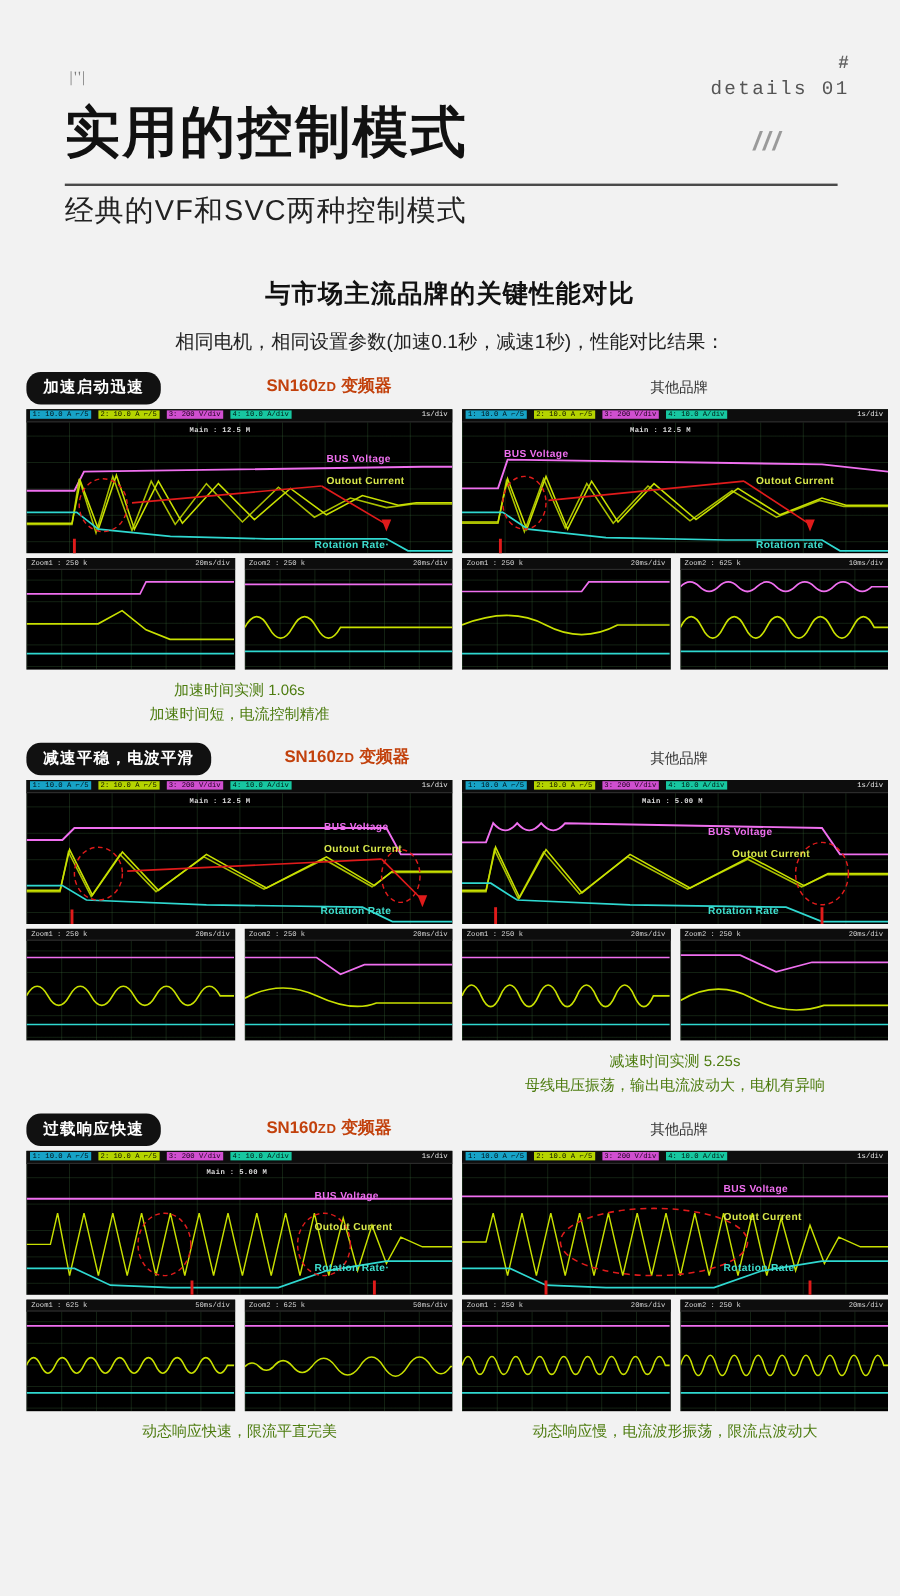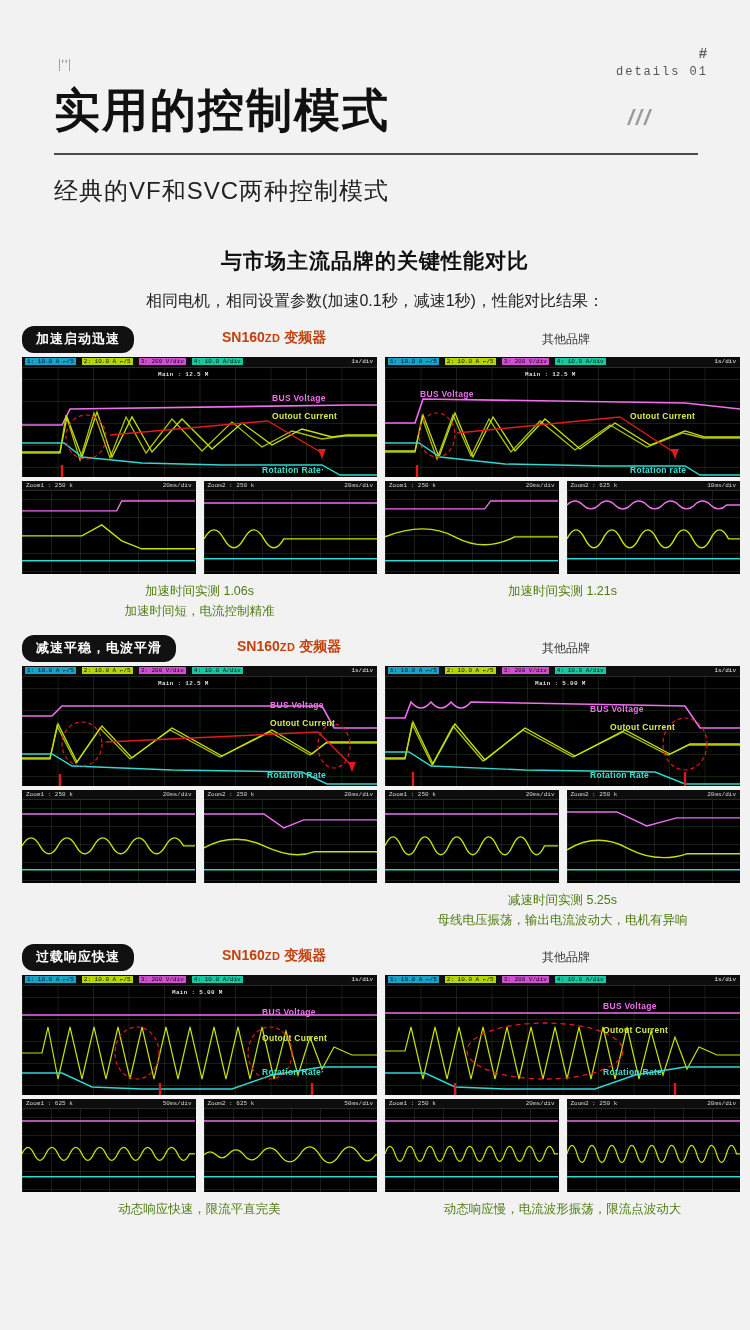--- a/index.html
+++ b/index.html
@@ -17,34 +17,34 @@
   
   .header { padding: 42px 40px 0 40px; position: relative; }
   .hdr-mark {
     font-size: 13px; color:#7a7a7a; letter-spacing:1px;
     position:absolute; left:58px; top:56px; font-family:"Liberation Serif", serif;
   }
   .hdr-right {
     position:absolute; right:42px; top:44px; text-align:right;
   }
   .hdr-hash { font-size:15px; color:#666; font-weight:bold; letter-spacing:1px;}
-  .hdr-details { font-size:12px; color:#555; letter-spacing:2px; margin-top:4px; font-family:"Liberation Mono", monospace;}
+  .hdr-details { font-size:16px; color:#555; letter-spacing:2px; margin-top:4px; font-family:"Liberation Mono", monospace;}
 
   .title-row { position:relative; margin-top:42px; padding-left:14px;}
   .main-title {
     font-size:46px; font-weight:bold; letter-spacing:2px; color:#111;
     line-height:1.15; display:inline-block;
   }
   .slashes {
     position:absolute; right:58px; bottom:6px; font-size:22px; color:#9a9a9a;
     font-style:italic; font-weight:bold; letter-spacing:2px;
   }
   .rule { height:2px; background:#4a4a4a; margin:16px 12px 0 14px; }
   .subtitle {
-    margin-top:20px; padding-left:14px; font-size:24px; color:#222; letter-spacing:1px;
+    margin-top:4px; padding-left:14px; font-size:24px; color:#222; letter-spacing:1px;
   }
 
   
   .sec-head {
     text-align:center; margin-top:40px; font-size:21px; font-weight:bold; color:#111;
     letter-spacing:1px;
   }
   .sec-sub {
     text-align:center; margin-top:16px; font-size:16px; color:#222;
   }
@@ -265,21 +265,20 @@
               <svg viewBox="0 0 174 93" preserveAspectRatio="none">
                 <path d="M0,24 Q8,16 16,24 Q24,32 32,24 Q40,16 48,24 Q56,32 64,24 Q72,16 80,24 Q88,32 96,24 Q104,16 112,24 Q120,32 128,24 Q136,16 144,24 Q152,32 160,24 L174,24" stroke="#ef6fef" fill="none" stroke-width="1.4"></path>
                 <path d="M0,58 Q9,40 18,58 Q27,76 36,58 Q45,40 54,58 Q63,76 72,58 Q81,40 90,58 Q99,76 108,58 Q117,40 126,58 Q135,76 144,58 Q153,40 162,58 L174,58" stroke="#c8e000" fill="none" stroke-width="1.4"></path>
                 <path d="M0,78 L174,78" stroke="#2fd8d0" fill="none" stroke-width="1.4"></path>
               </svg>
             </div>
           </div>
         </div>
 
         <div class="caption">
-          <div>加速时间实测 1.21s</div>
         </div>
       </div>
     </div>
   </div>
 
   <div class="block">
     <div class="block-head">
       <span class="badge">减速平稳，电波平滑</span>
       <span class="model" style="left:215px;"><span>SN160</span><span class="zd">ZD</span><span> 变频器</span></span>
       <span class="other-brand">其他品牌</span>

